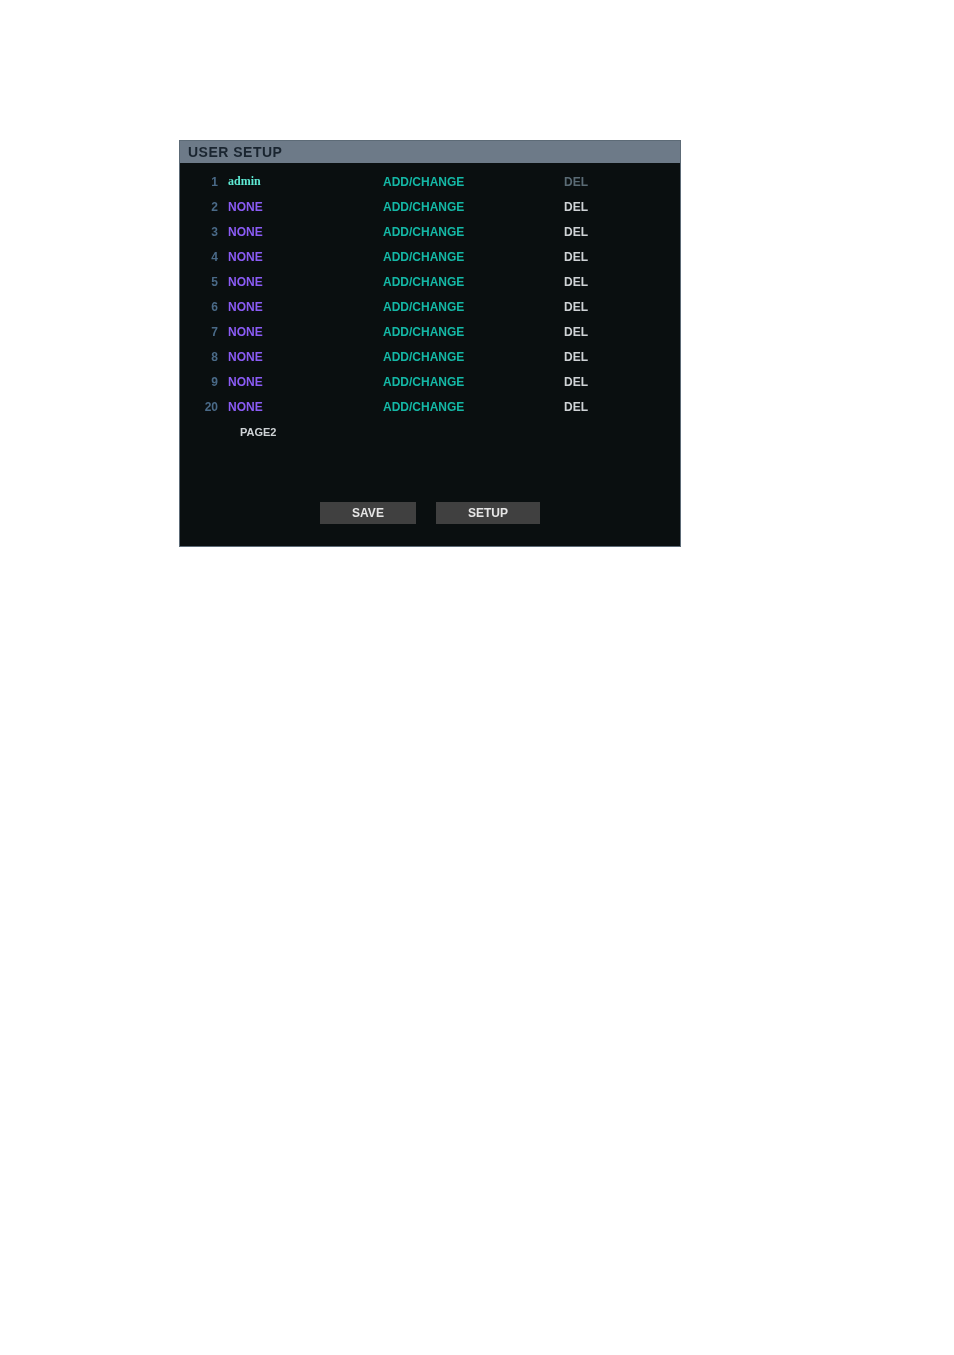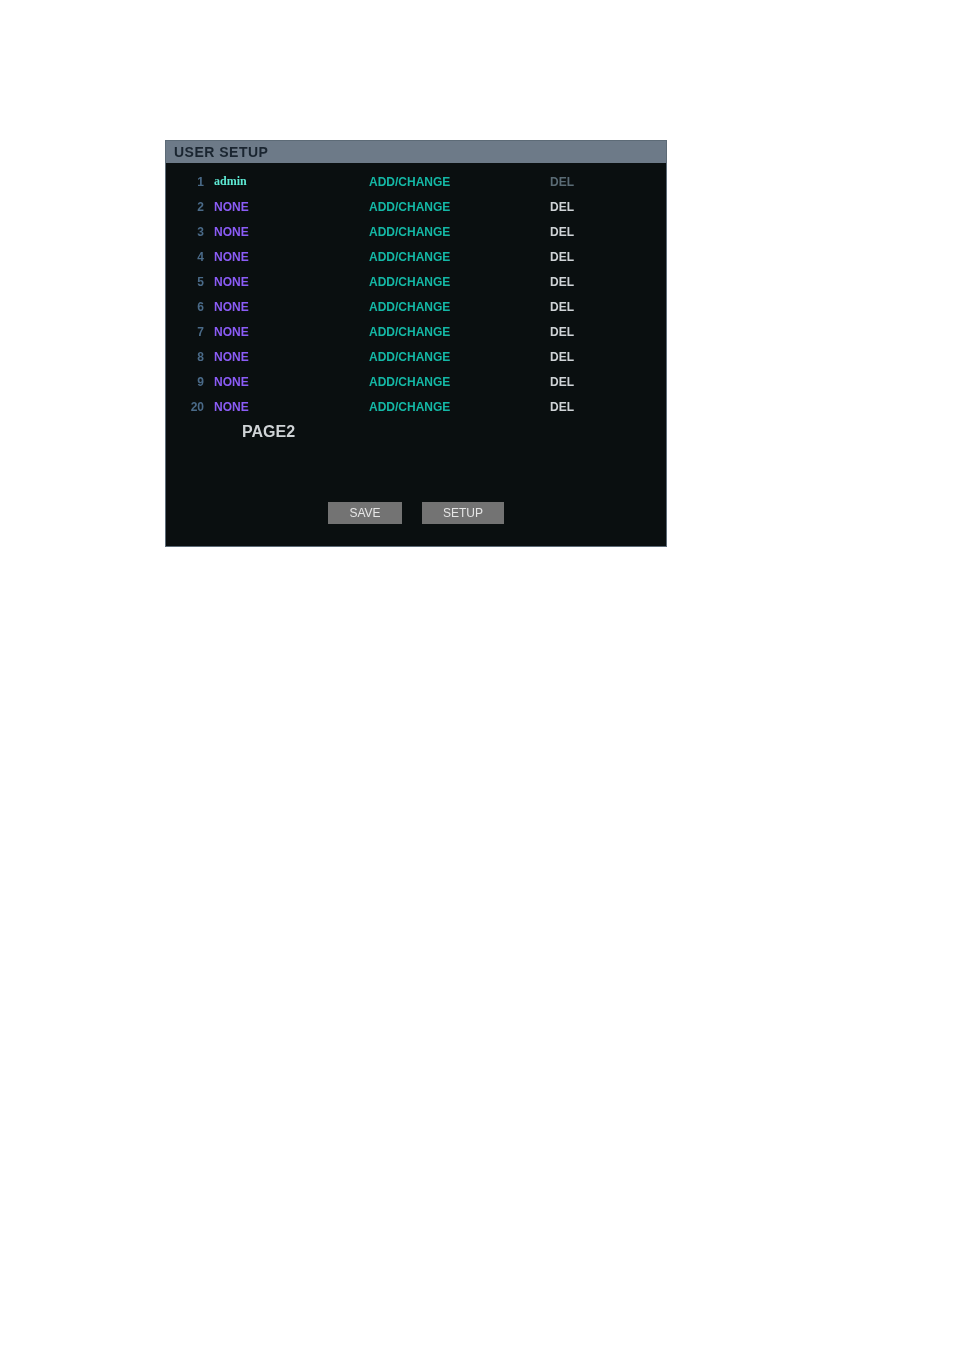--- a/index.html
+++ b/index.html
@@ -5,21 +5,21 @@
     body {
       margin: 0;
       padding: 0;
       background: #ffffff;
       font-family: Arial, sans-serif;
       width: 954px;
       height: 1355px;
     }
     .dialog {
       position: absolute;
-      left: 165px;
+      left: 179px;
       top: 140px;
       width: 500px;
       background: #0a0f10;
       border: 1px solid #5d6b77;
     }
     .title-bar {
       background: #6d7a88;
       color: #1a2530;
       font-weight: bold;
       font-size: 14px;
@@ -66,44 +66,44 @@
       cursor: pointer;
       text-align: right;
     }
     .col-del.dim {
       color: #5a6b75;
     }
     .header-row .col-user {
       color: #cfd3d6;
     }
     .page-row {
-      padding-left: 76px;
+      padding-left: 60px;
       height: 25px;
       display: flex;
       align-items: center;
       color: #cfd3d6;
       font-weight: bold;
-      font-size: 16px;
+      font-size: 11px;
       cursor: pointer;
     }
     .spacer {
       height: 50px;
     }
     .button-bar {
       display: flex;
       justify-content: center;
       gap: 20px;
       padding: 8px 0 12px 0;
     }
     .btn {
-      background: #737373;
+      background: #404040;
       color: #e6e6e6;
       font-size: 12px;
-      font-weight: normal;
-      padding: 4px 21px;
+      font-weight: bold;
+      padding: 4px 32px;
       border: none;
       cursor: pointer;
       min-width: 74px;
       text-align: center;
     }
   </style>
 </head>
 <body>
 
 <div class="dialog">

